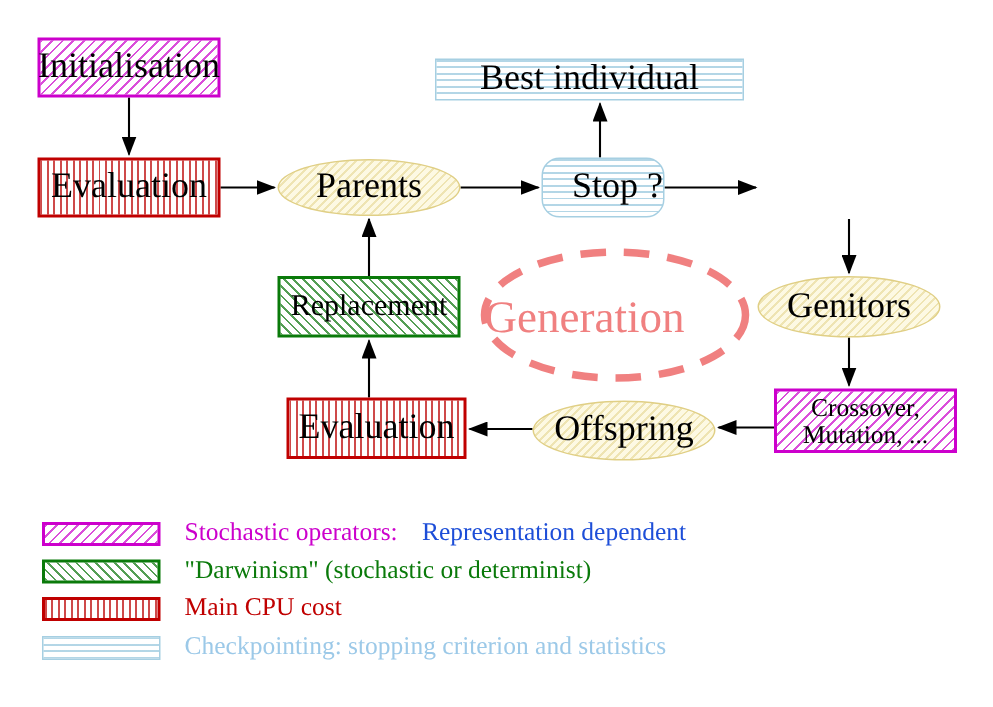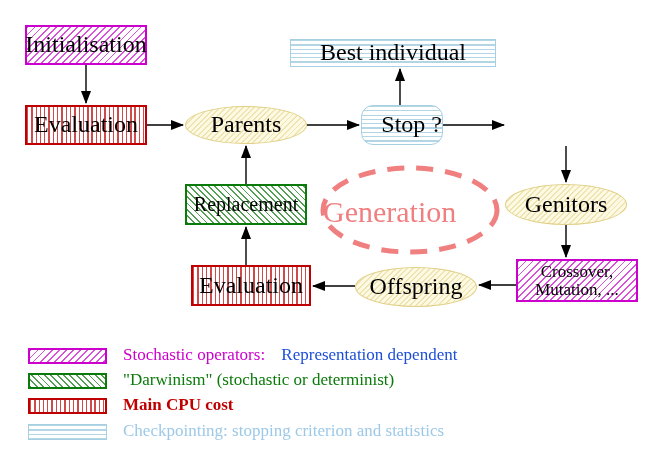--- a/index.html
+++ b/index.html
@@ -144,21 +144,21 @@
   <div class="legend-row" id="legend-row-2">
     <div class="legend-swatch p-green"></div>
     <div class="legend-text">
       <span class="seg1" style="color: rgb(10, 122, 10);">"Darwinism" (stochastic or determinist)</span>
     </div>
   </div>
 
   <div class="legend-row" id="legend-row-3">
     <div class="legend-swatch p-red"></div>
     <div class="legend-text">
-      <span class="seg1" style="color: rgb(192, 0, 0); font-weight: bold;">Main CPU cost</span>
+      <span class="seg1" style="color: rgb(192, 0, 0);">Main CPU cost</span>
     </div>
   </div>
 
   <div class="legend-row" id="legend-row-4">
     <div class="legend-swatch p-cyan"></div>
     <div class="legend-text">
       <span class="seg1" style="color: rgb(156, 201, 232);">Checkpointing: stopping criterion and statistics</span>
     </div>
   </div>
 

